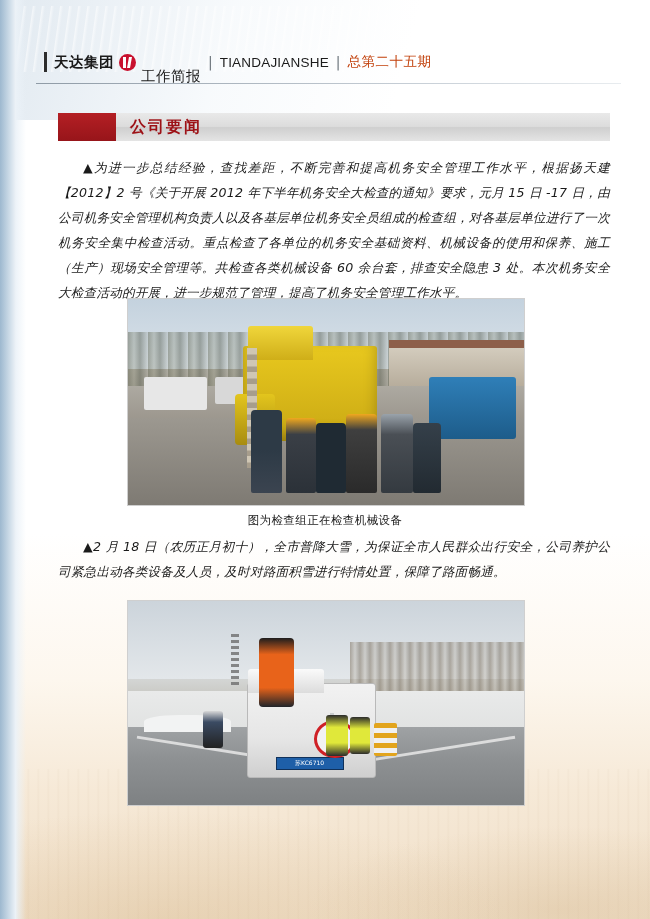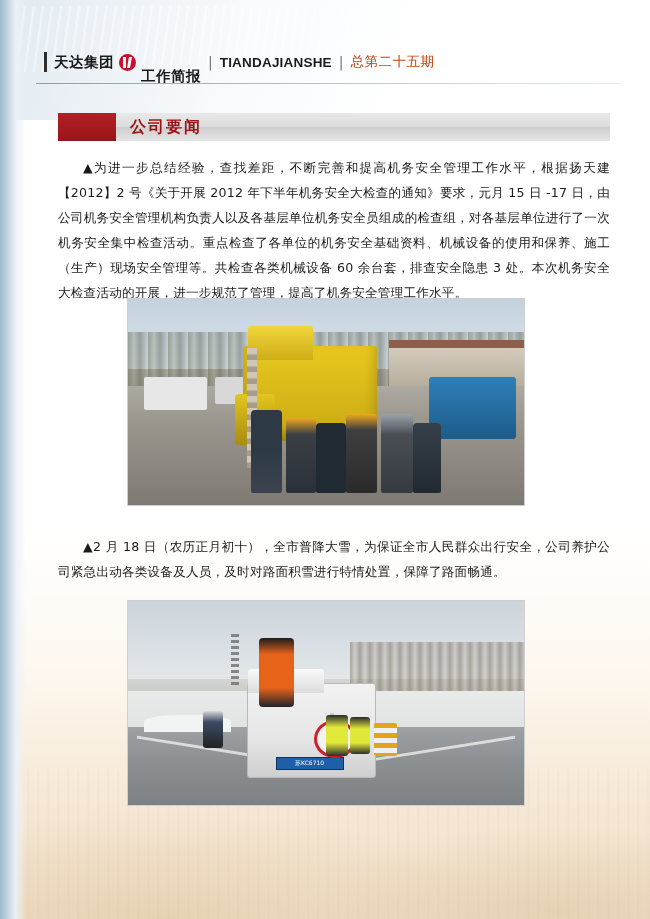--- a/index.html
+++ b/index.html
@@ -125,34 +125,34 @@
   .mast-logo:after {
     content: "";
     position: absolute;
     left: 9px; top: 3px;
     width: 3px; height: 11px;
     background: #fff;
     transform: skewX(-10deg);
   }
   .mast-cn2 {
     font-size: 14.5px;
-    font-weight: bold;
+    font-weight: normal;
     color: #1b1b1b;
     letter-spacing: 0.5px;
     margin-top: 28px;
   }
   .mast-sep {
     color: #6d757c;
     margin: 0 7px;
     font-size: 14px;
   }
   .mast-en {
     font-family: "Liberation Sans", sans-serif;
     font-size: 13.5px;
-    font-weight: bold;
+    font-weight: normal;
     color: #1b1b1b;
     letter-spacing: 0.2px;
   }
   .mast-issue {
     font-size: 13.5px;
     color: #c2410c;
     letter-spacing: 0.5px;
   }
 
   
@@ -190,21 +190,21 @@
   }
   p.para {
     margin: 0 0 0 0;
     font-size: 12.6px;
     line-height: 25px;
     color: #1a1a1a;
     text-align: justify;
     text-indent: 0;
     letter-spacing: 0.2px;
   }
-  p.para.indent { text-indent: 25px; }
+  p.para.indent { text-indent: 25px; font-style: italic; }
 
   
   .figure {
     position: absolute;
   }
   .fig-img {
     position: relative;
     overflow: hidden;
     border: 1px solid #cfcfcf;
   }
@@ -348,20 +348,21 @@
       <div class="p1-roller-drum"></div>
     </div>
     <div class="p1-pole"></div>
     <div class="p1-person p1-p1"></div>
     <div class="p1-person p1-p2"></div>
     <div class="p1-person p1-p3"></div>
     <div class="p1-person p1-p4"></div>
     <div class="p1-person p1-p5"></div>
     <div class="p1-person p1-p6"></div>
   </div>
+  <div class="fig-cap">图为检查组正在检查机械设备</div>
 </div>
 
 <div class="content" style="top:534px;">
   <p class="para indent">▲2 月 18 日（农历正月初十），全市普降大雪，为保证全市人民群众出行安全，公司养护公司紧急出动各类设备及人员，及时对路面积雪进行特情处置，保障了路面畅通。</p>
 </div>
 
 <div class="figure" style="left:127px; top:600px; width:396px;">
   <div class="fig-img photo2">
     <div class="p2-sky"></div>
     <div class="p2-trees"></div>

